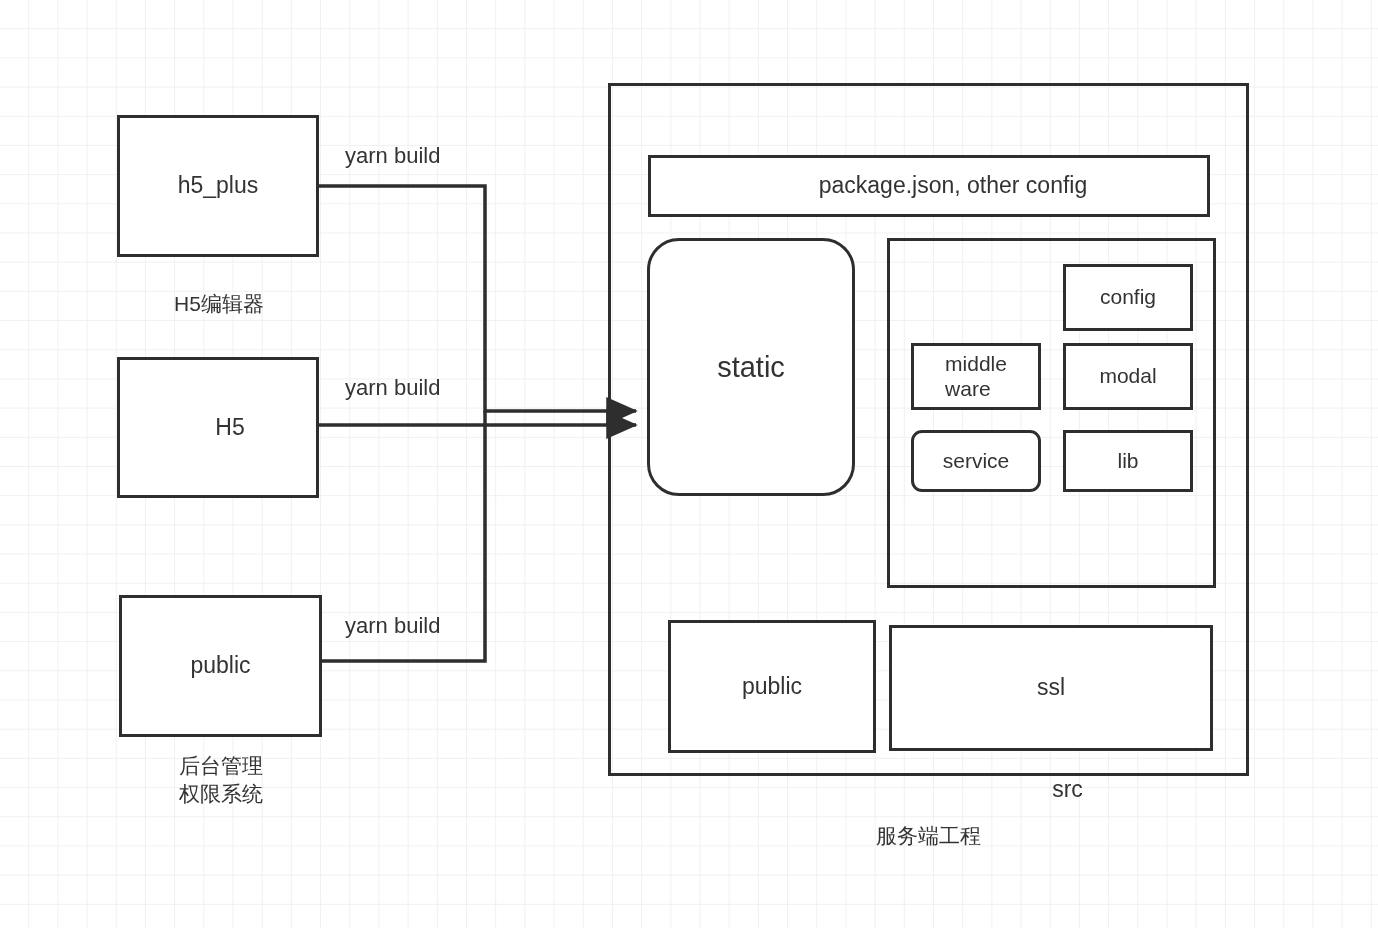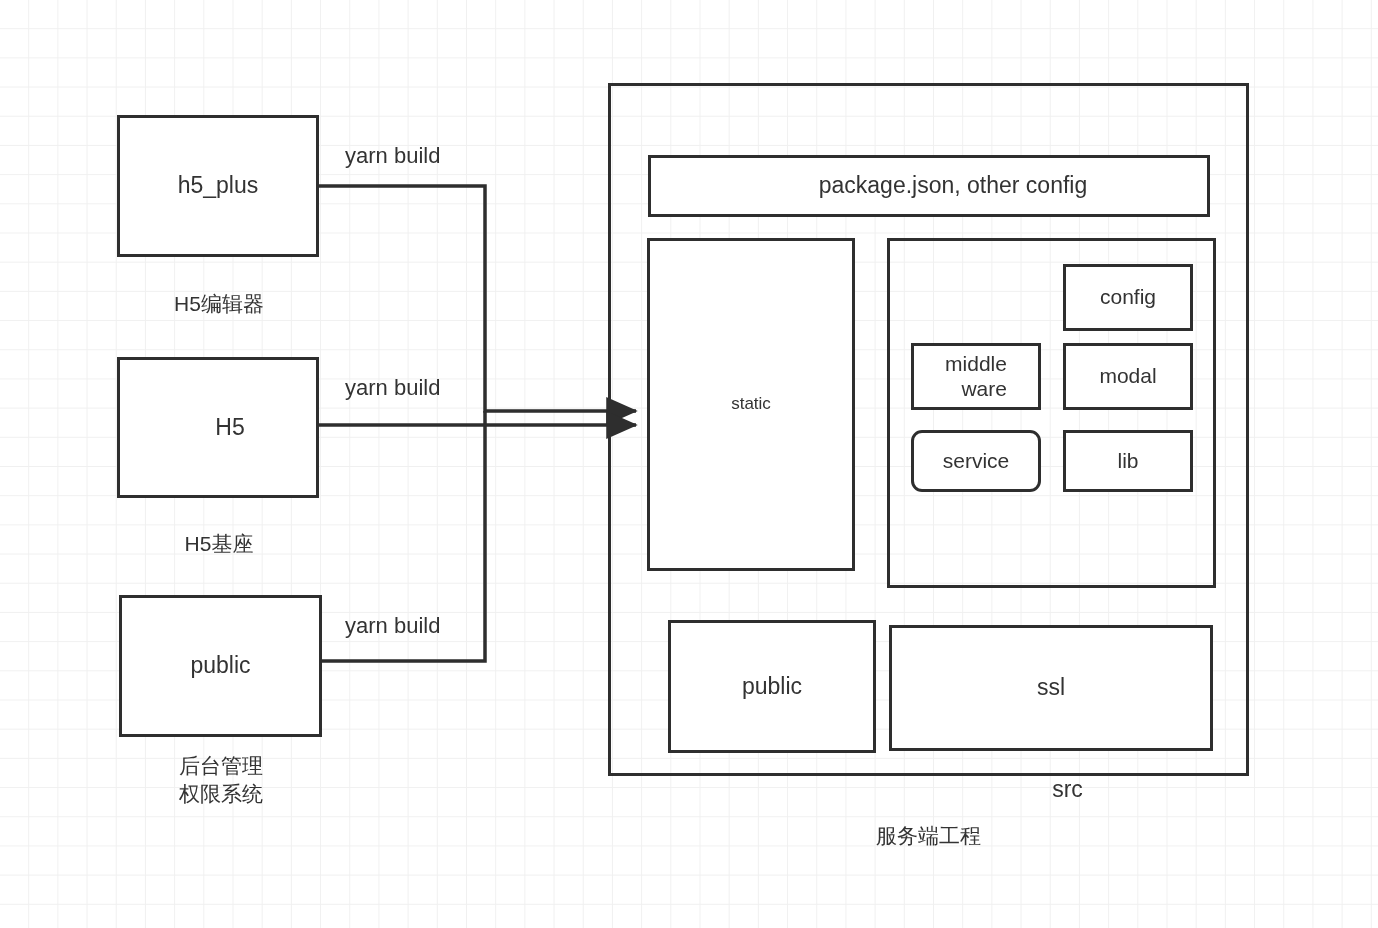--- a/index.html
+++ b/index.html
@@ -29,21 +29,21 @@
     pointer-events: none;
   }
   .node {
     position: absolute;
     box-sizing: border-box;
     border: 3px solid #2e2e2e;
     background: #ffffff;
     display: flex;
     align-items: center;
     justify-content: center;
-    text-align: right;
+    text-align: left;
     color: #333333;
     line-height: 1.18;
   }
   .node-label {
     display: block;
   }
   .container-box {
     position: absolute;
     box-sizing: border-box;
     border: 3px solid #2e2e2e;
@@ -86,21 +86,21 @@
 
   
   #server-box { left: 608px; top: 83px; width: 641px; height: 693px; }
   #server-title { top: 104px; font-size: 23px; }
 
   
   #cap-server { left: 608px; top: 822px; width: 641px; font-size: 21px; }
 
   
   #node-pkg    { left: 648px;  top: 155px; width: 562px; height: 62px;  font-size: 23px; padding-left: 48px; }
-  #node-static { left: 647px;  top: 238px; width: 208px; height: 333px; font-size: 17px; }
+  #node-static { left: 647px;  top: 238px; width: 208px; height: 258px; font-size: 29px; border-radius: 32px; }
   #src-box     { left: 887px;  top: 238px; width: 329px; height: 350px; }
   #src-title   { top: 535px; font-size: 23px; }
 
   
   #node-router  { left: 911px;  top: 264px; width: 130px; height: 67px; font-size: 21px; }
   #node-config  { left: 1063px; top: 264px; width: 130px; height: 67px; font-size: 21px; }
   #node-middle  { left: 911px;  top: 343px; width: 130px; height: 67px; font-size: 21px; }
   #node-modal   { left: 1063px; top: 343px; width: 130px; height: 67px; font-size: 21px; }
   #node-service { left: 911px;  top: 430px; width: 130px; height: 62px; font-size: 21px; border-radius: 11px; }
   #node-lib     { left: 1063px; top: 430px; width: 130px; height: 62px; font-size: 21px; }
@@ -129,21 +129,20 @@
   </svg>
 
   <div class="node" id="node-h5plus">
     <span class="node-label">h5_plus</span>
   </div>
   <div class="caption" id="cap-h5plus">H5编辑器</div>
 
   <div class="node" id="node-h5">
     <span class="node-label">H5</span>
   </div>
-  <div class="caption" id="cap-h5">H5基座</div>
 
   <div class="node" id="node-admin">
     <span class="node-label">public</span>
   </div>
   <div class="caption" id="cap-admin" style="white-space: pre-line;">后台管理
 权限系统</div>
 
   <div class="edge-label" id="elabel-1">yarn build</div>
   <div class="edge-label" id="elabel-2">yarn build</div>
   <div class="edge-label" id="elabel-3">yarn build</div>

